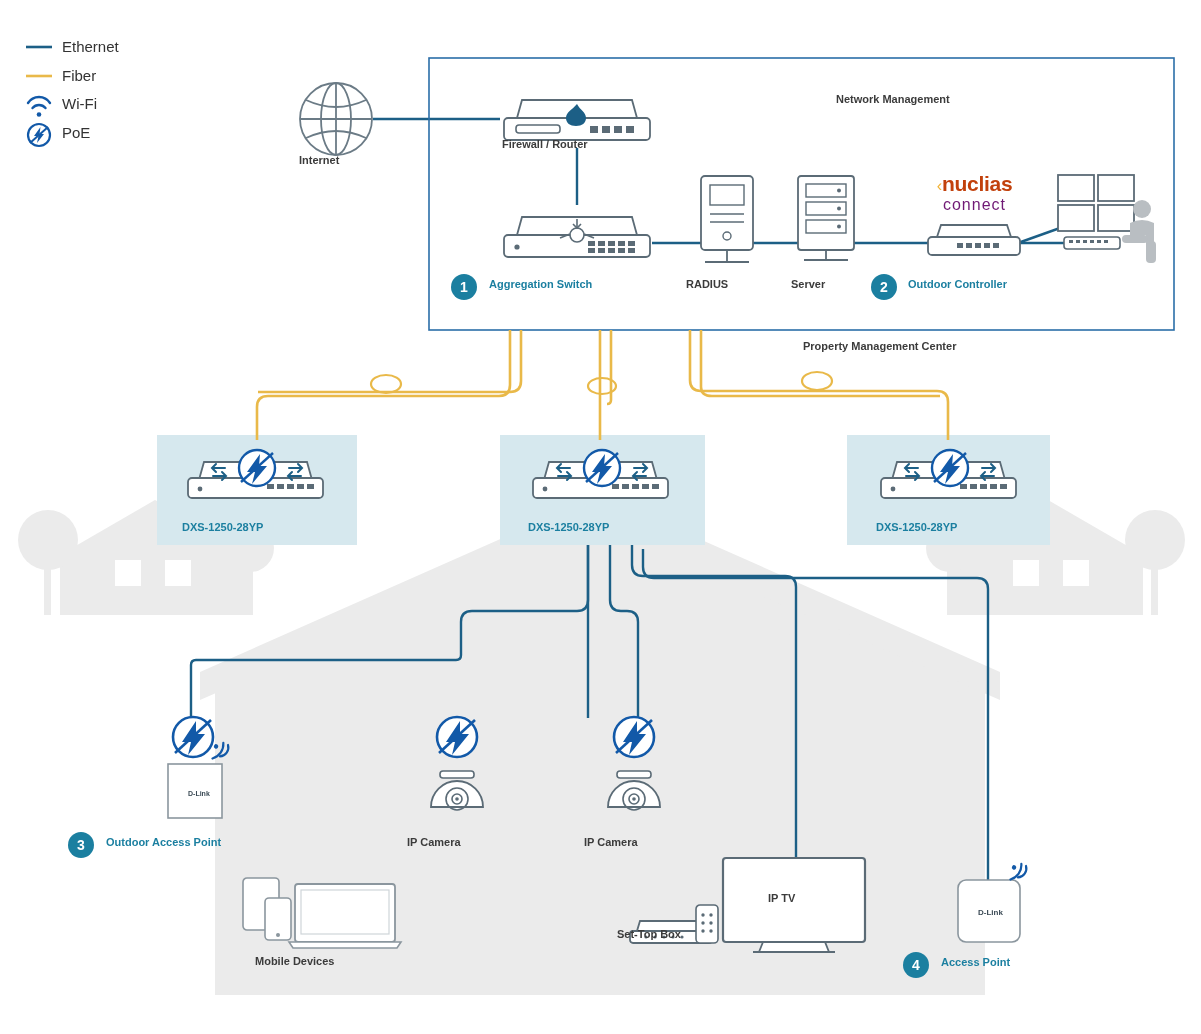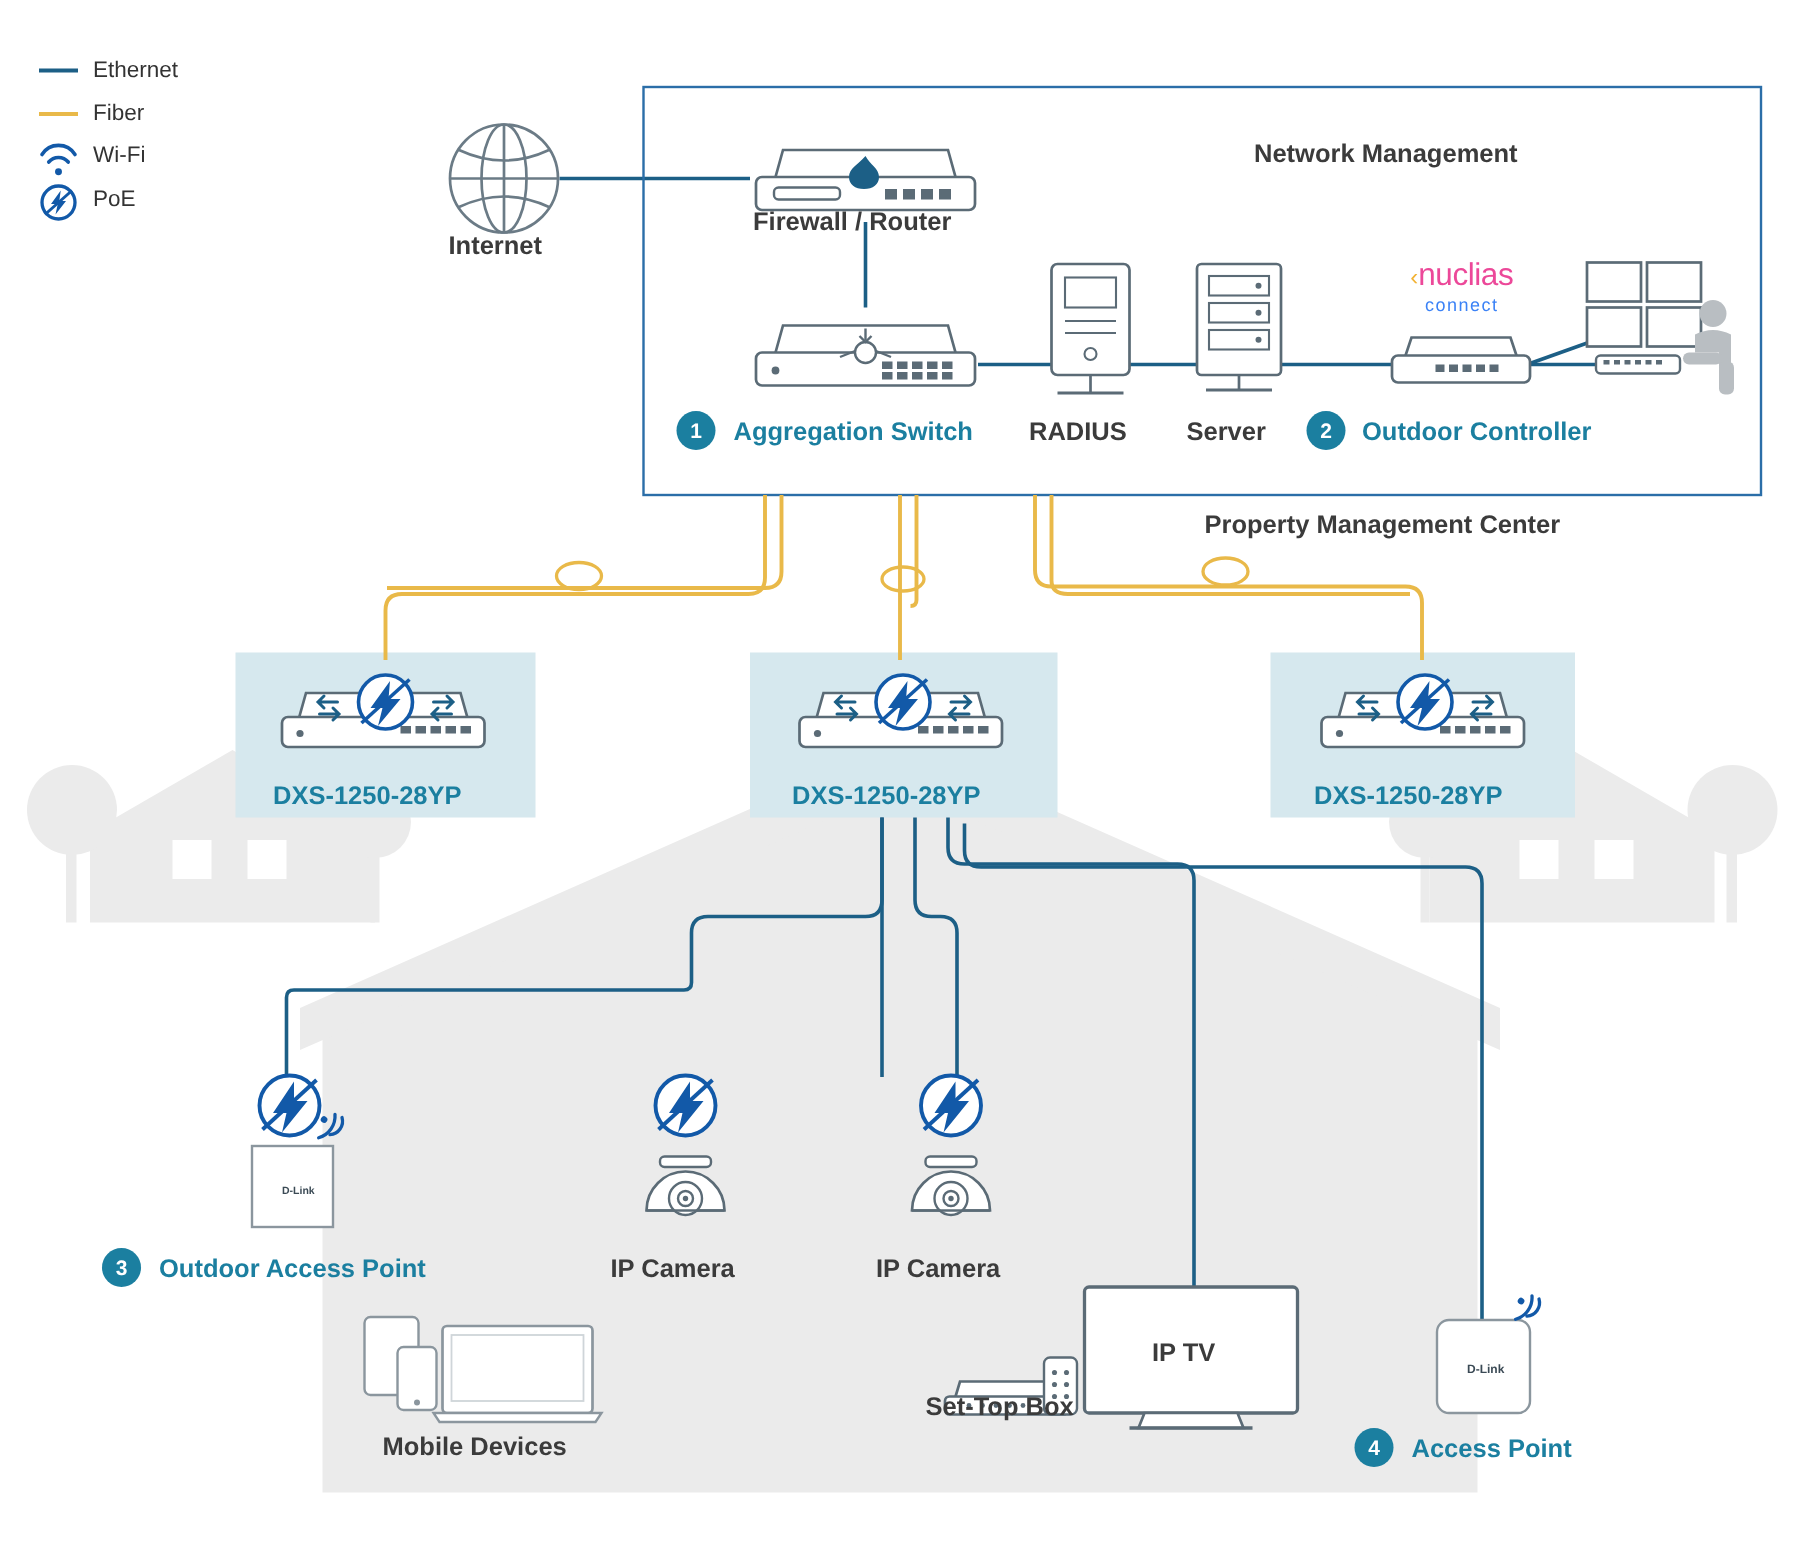--- a/index.html
+++ b/index.html
@@ -1,28 +1,28 @@
 <!DOCTYPE html>
 <html><head>
 <meta charset="utf-8">
 <style>
   html,body{margin:0;padding:0;background:#ffffff;}
   body{width:1201px;height:1034px;position:relative;font-family:"Liberation Sans",sans-serif;overflow:hidden;}
   #stage{position:absolute;left:0;top:0;width:1201px;height:724px;}
   svg.layer{position:absolute;left:0;top:0;width:1201px;height:1034px;}
-  .lbl{position:absolute;font-size:17px;color:#333333;font-weight:bold;white-space:nowrap;}
+  .lbl{position:absolute;font-size:11px;color:#333333;font-weight:bold;white-space:nowrap;}
   .lbl.teal{color:#1b7fa0;}
   .lbl.plain{font-weight:bold;color:#3b3b3b;}
   .legend-text{position:absolute;font-size:15px;color:#333;font-weight:normal;white-space:nowrap;}
   .num{position:absolute;width:26px;height:26px;border-radius:50%;background:#1b7fa0;color:#fff;
        font-size:14px;font-weight:bold;display:flex;align-items:center;justify-content:center;}
   .hl{position:absolute;background:#d6e8ee;}
   .nuclias{position:absolute;text-align:center;}
-  .nuclias .n1{font-size:21px;font-weight:normal;color:#ec4899;letter-spacing:-0.3px;}
-  .nuclias .n2{font-size:12px;color:#3b82f6;letter-spacing:1px;}
+  .nuclias .n1{font-size:21px;font-weight:bold;color:#c2410c;letter-spacing:-0.3px;}
+  .nuclias .n2{font-size:16px;color:#701a75;letter-spacing:1px;}
   .nuclias .nk{color:#f2b233;}
 </style>
 </head>
 <body>
 
 <div id="stage">
 
   <svg class="layer" viewBox="0 0 1201 1034">
 
     <polygon points="600,505 985,675 985,995 215,995 215,675" fill="#ebebeb"></polygon>

